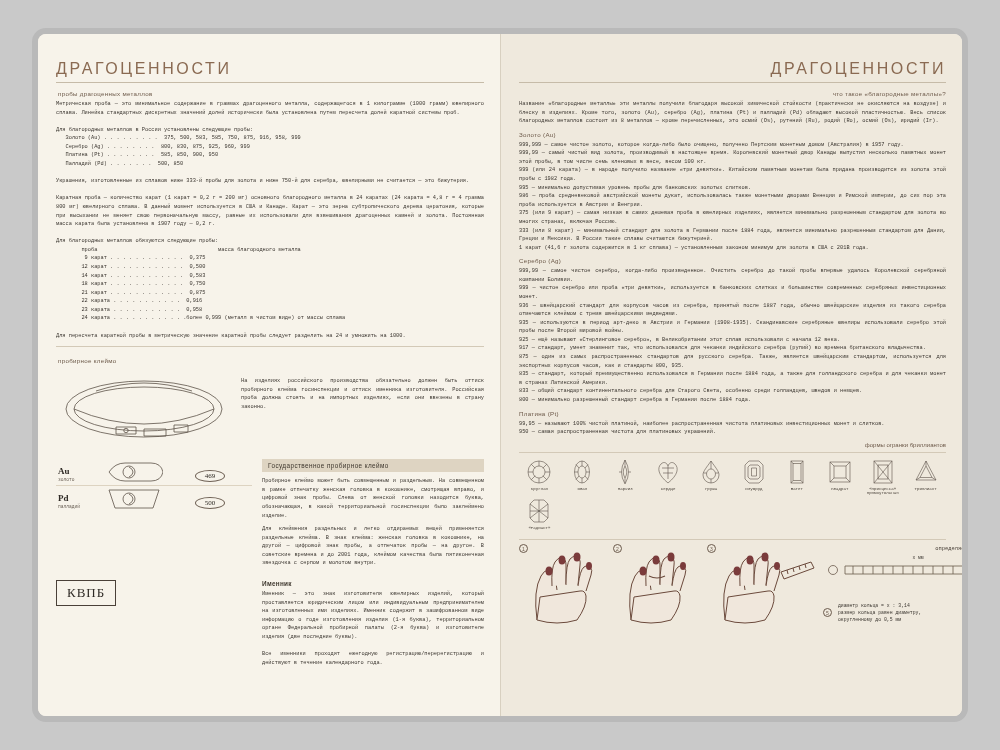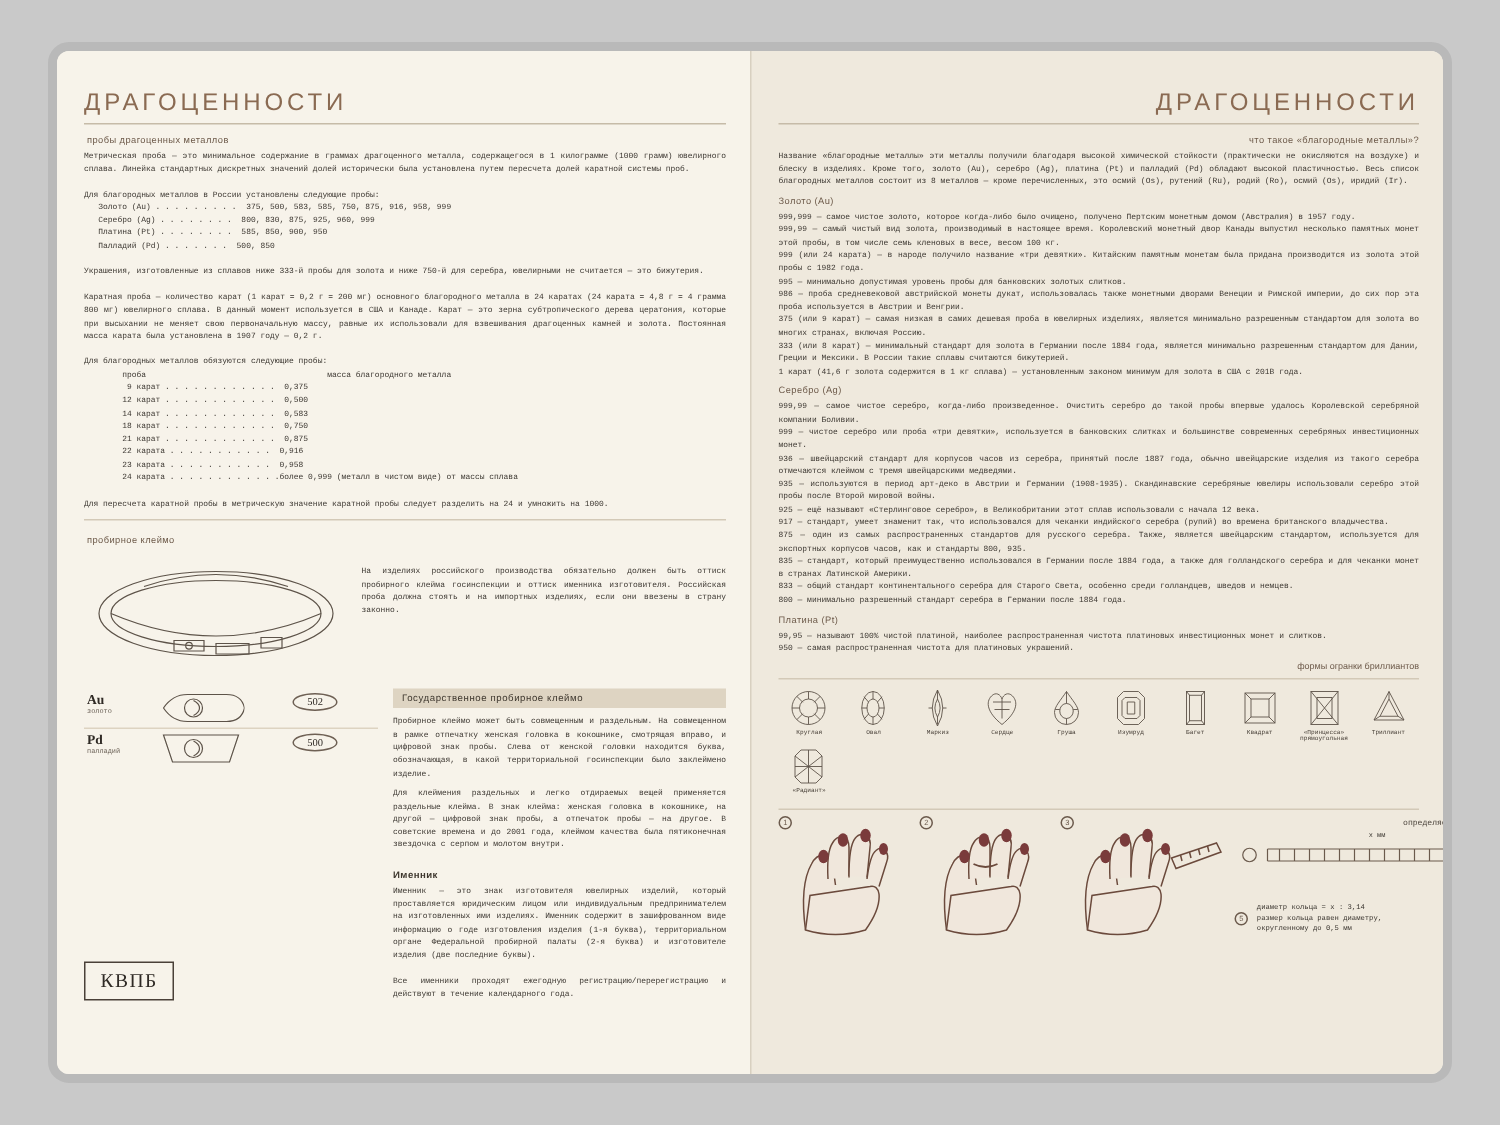--- a/index.html
+++ b/index.html
@@ -72,21 +72,21 @@
     background: #ded4c2;
     color: #3e372e;
     font-size: 6.4px;
     letter-spacing: .4px;
     padding: 3px 6px;
     font-family: "Liberation Sans", sans-serif;
     margin-bottom: 5px;
   }
   .metal-table { width: 196px; }
   .metal-row {
-    display: flex; align-items: flex-start;
+    display: flex; align-items: flex-end;
     border-bottom: 1px solid #ddd3c1;
     padding: 3px 2px;
   }
   .metal-row:last-child { border-bottom: none; }
   .metal-sym {
     width: 40px;
     font-family: "Liberation Serif", serif;
     color: #2f2a25;
   }
   .metal-sym b { font-size: 9px; display: block; line-height: 1; }
@@ -239,21 +239,21 @@
           </div>
           <div class="metal-mark">
             <svg width="58" height="20" viewBox="0 0 58 20">
                 <g fill="none" stroke="#5d5349" stroke-width="0.8">
               <path d="M4 10 q6 -9 16 -9 h26 q10 0 12 9 q-2 9 -12 9 h-26 q-10 0 -16 -9z"></path>
               <circle cx="24" cy="10" r="6"></circle>
                   <path d="M24 5 q4 2 4 5 q0 3 -4 5"></path>
                 </g>
               </svg>
           </div>
-          <div class="metal-val"><span class="oval">502</span></div>
+          <div class="metal-val"><span class="oval">469</span></div>
         </div>
         <div class="metal-row">
           <div class="metal-sym">
             <b>Pd</b>
             <span>палладий</span>
           </div>
           <div class="metal-mark">
             <svg width="58" height="20" viewBox="0 0 58 20">
                 <g fill="none" stroke="#5d5349" stroke-width="0.8">
               <path d="M4 1 h50 l-6 18 h-38z"></path>
@@ -266,21 +266,21 @@
         </div>
       </div>
 
       <div style="flex:1;">
         <div class="hallmark-title">Государственное пробирное клеймо</div>
         <div class="body-text" style="margin-bottom:5px;">Пробирное клеймо может быть совмещенным и раздельным. На совмещенном в рамке отпечатку женская головка в кокошнике, смотрящая вправо, и цифровой знак пробы. Слева от женской головки находится буква, обозначающая, в какой территориальной госинспекции было заклеймено изделие.</div>
         <div class="body-text">Для клеймения раздельных и легко отдираемых вещей применяется раздельные клейма. В знак клейма: женская головка в кокошнике, на другой — цифровой знак пробы, а отпечаток пробы — на другое. В советские времена и до 2001 года, клеймом качества была пятиконечная звездочка с серпом и молотом внутри.</div>
       </div>
     </div>
 
-    <div class="two-col" style="margin-top:8px;align-items:flex-end;">
+    <div class="two-col" style="margin-top:8px;">
       <div style="width:196px;">
         <div class="kvpb">КВПБ</div>
       </div>
       <div style="flex:1;">
         <div class="sect-title" style="margin-left:0;font-size:6.4px;color:#3e372e;font-weight:bold;">Именник</div>
         <div class="body-text">Именник — это знак изготовителя ювелирных изделий, который проставляется юридическим лицом или индивидуальным предпринимателем на изготовленных ими изделиях. Именник содержит в зашифрованном виде информацию о годе изготовления изделия (1-я буква), территориальном органе Федеральной пробирной палаты (2-я буква) и изготовителе изделия (две последние буквы).
 
 Все именники проходят ежегодную регистрацию/перерегистрацию и действуют в течение календарного года.</div>
       </div>
     </div>

